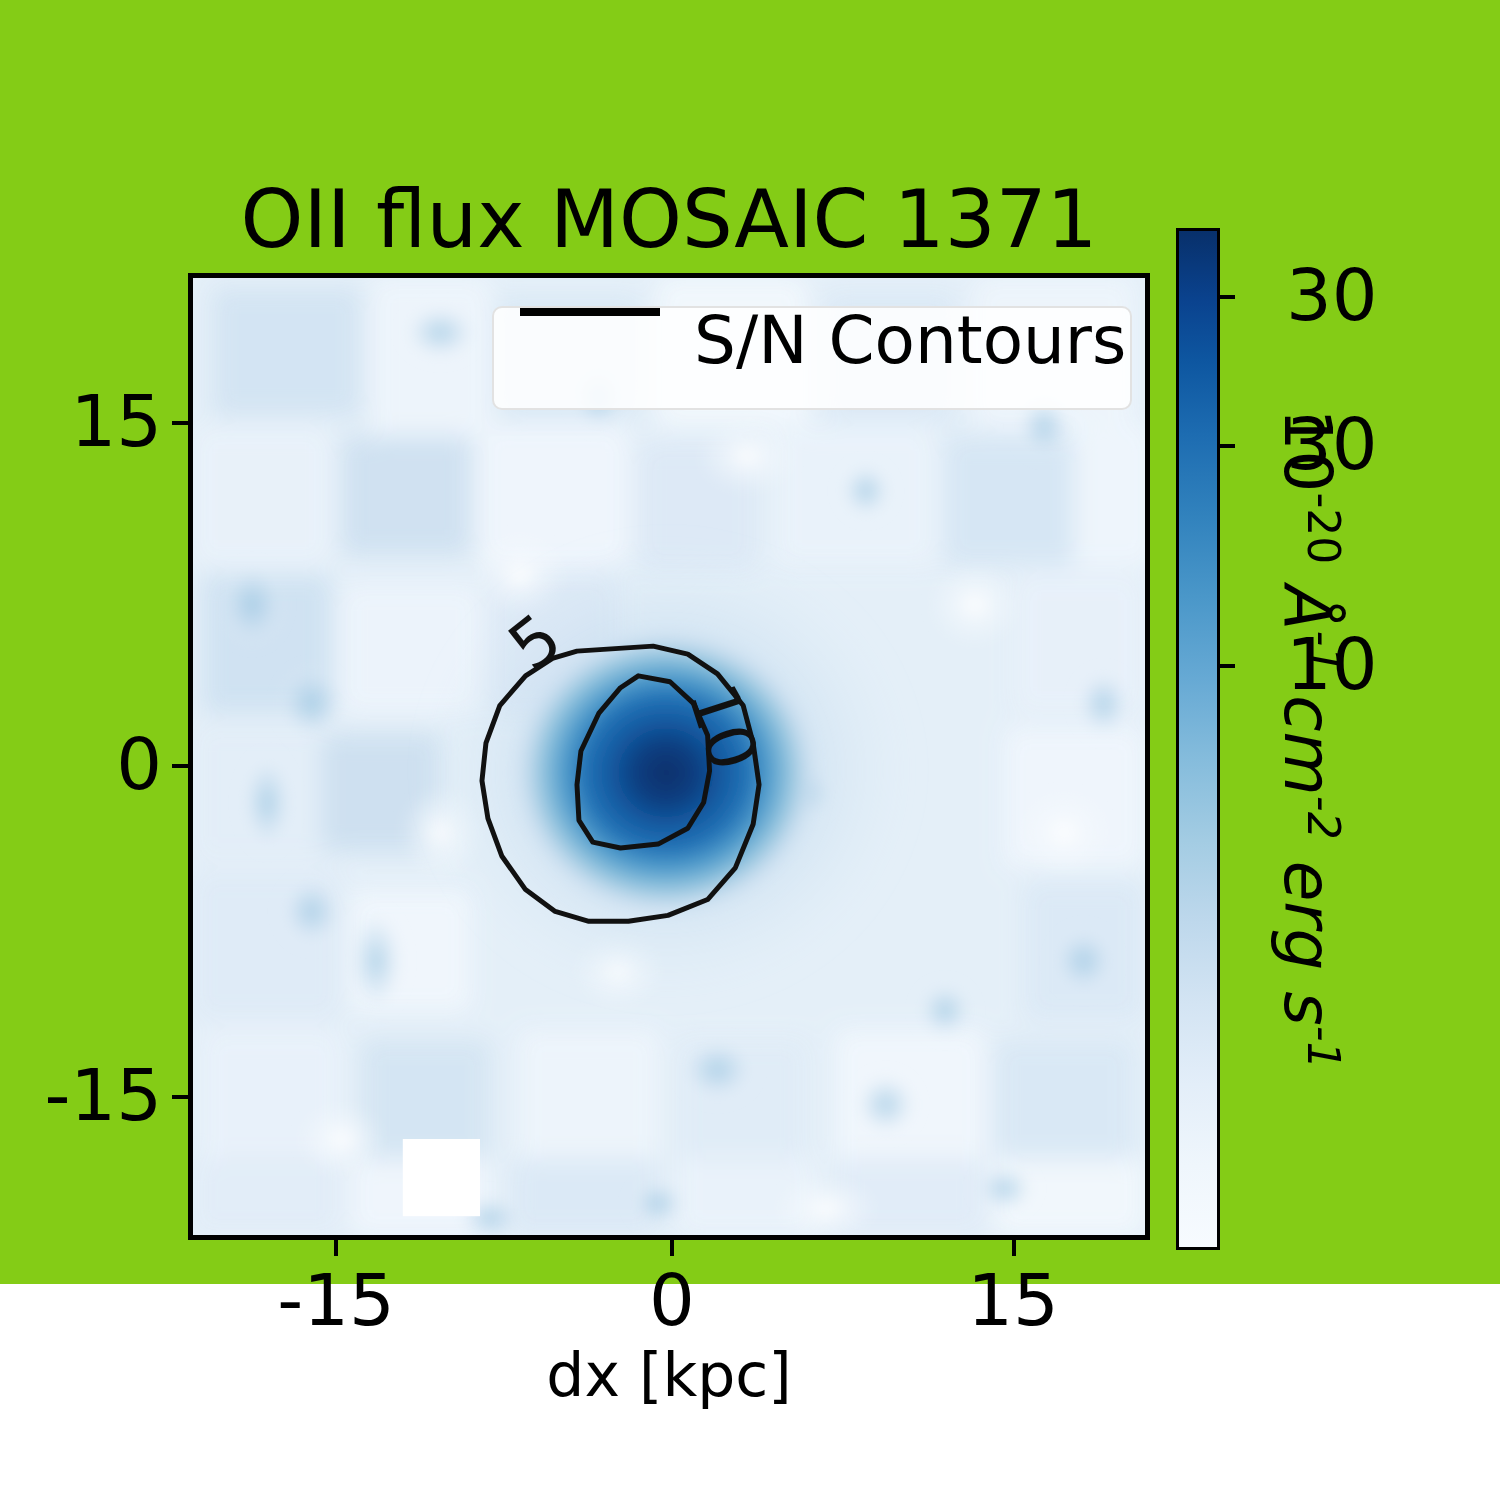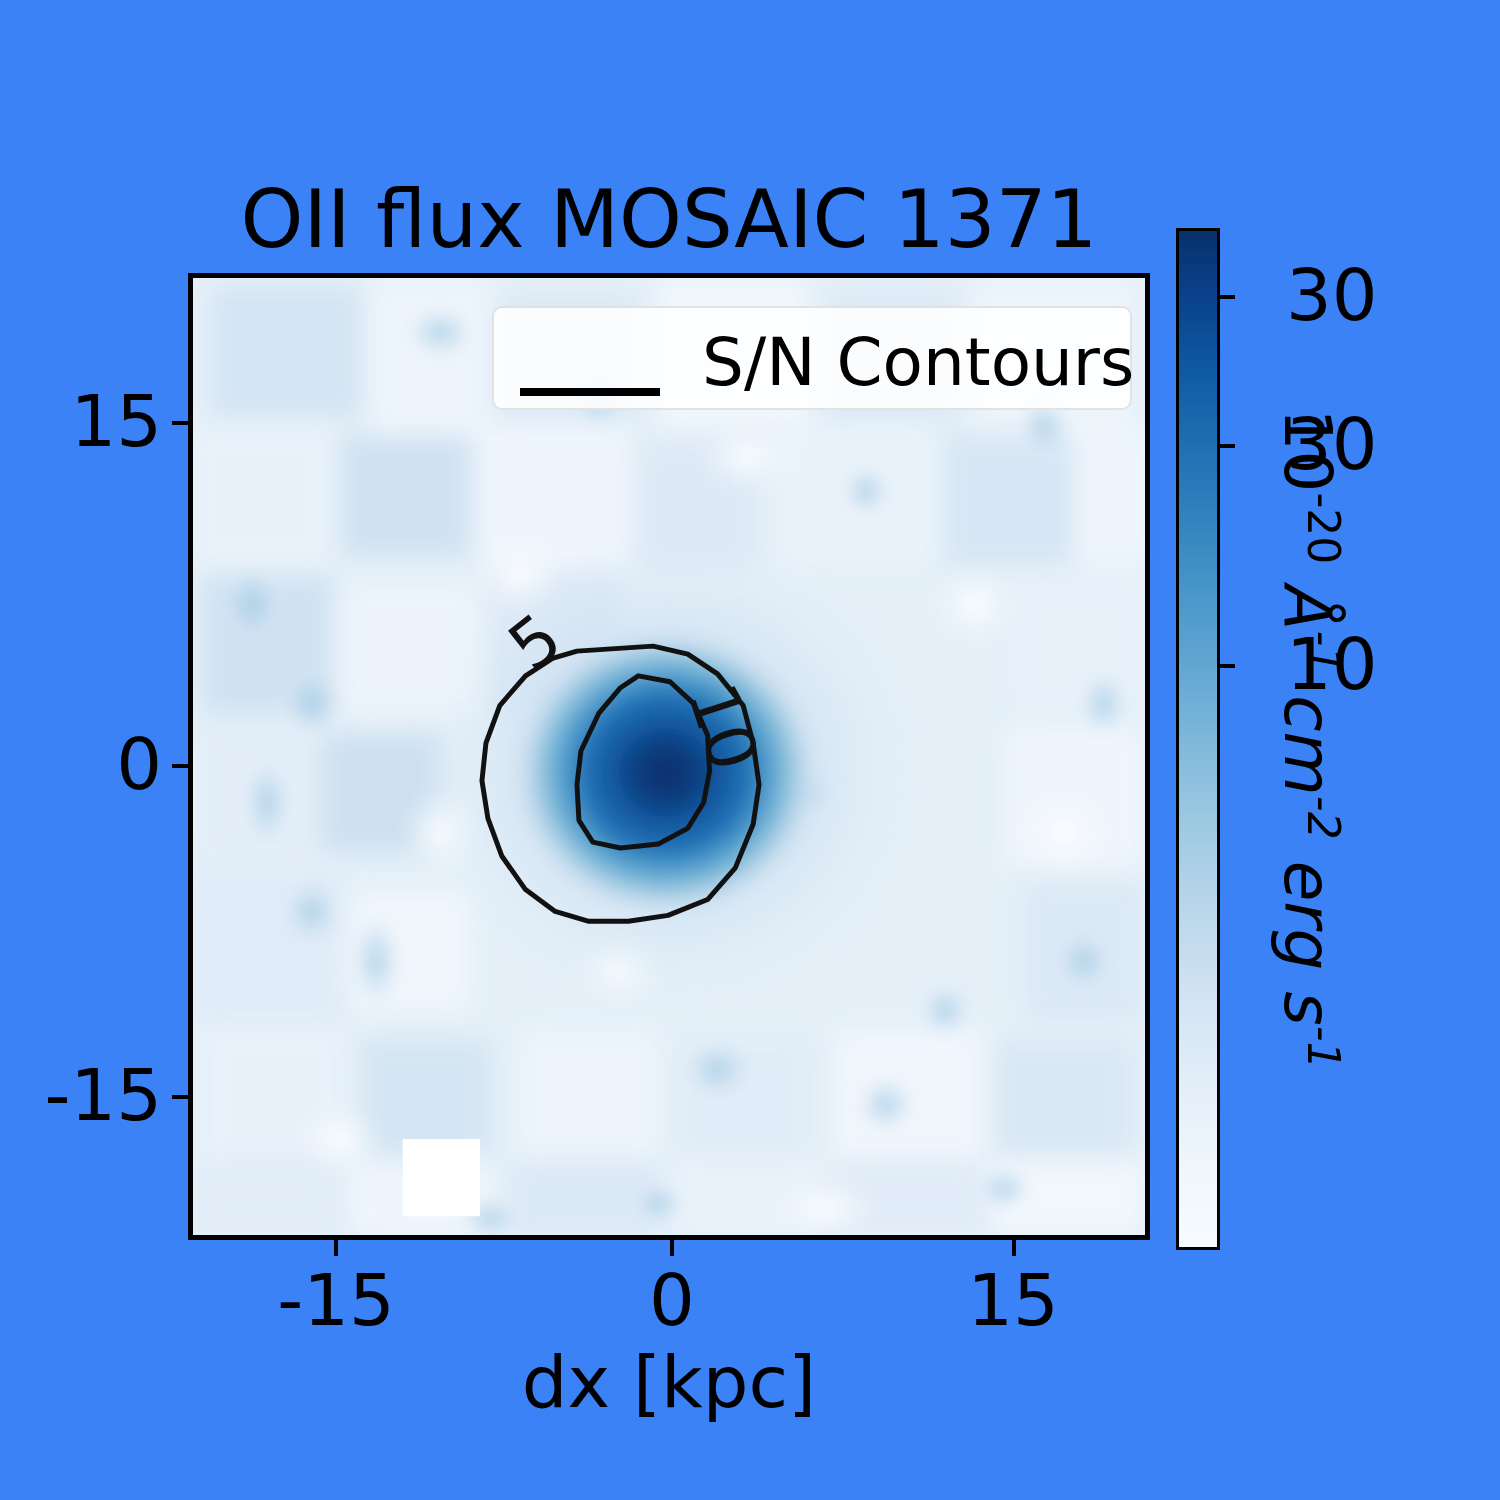--- a/index.html
+++ b/index.html
@@ -12,22 +12,22 @@
     height: 1500px;
     font-family: "DejaVu Sans", sans-serif;
     overflow: hidden;
     position: relative;
   }
 
   #figure {
     position: absolute;
     left: 0; top: 0;
     width: 1500px;
-    height: 1500px;
-    background: #3b82f6;
+    height: 1284px;
+    background: #84cc16;
   }
 
   
   #title {
     position: absolute;
     left: 188px;
     top: 175px;
     width: 962px;
     height: 90px;
     line-height: 90px;
@@ -88,40 +88,39 @@
     white-space: nowrap;
     transform: translateX(-50%);
   }
 
   #xlabel {
     position: absolute;
     left: 188px;
     top: 1340px;
     width: 962px;
     text-align: center;
-    font-size: 72px;
+    font-size: 60px;
     color: #000;
     white-space: nowrap;
   }
 
   
   #legend {
     position: absolute;
     left: 492px;
     top: 306px;
     width: 640px;
     height: 104px;
     background: rgba(255,255,255,0.86);
     border: 2px solid #e2e2e2;
     border-radius: 10px;
     box-sizing: border-box;
     display: flex;
-    align-items: flex-end;
-    padding: 12px 26px;
-    gap: 8px;
+    align-items: flex-start;
+    padding: 0 26px;
   }
   #legend-line {
     width: 140px;
     height: 8px;
     background: #000;
     margin-right: 34px;
     flex: 0 0 auto;
   }
   #legend-label {
     font-size: 66px;

